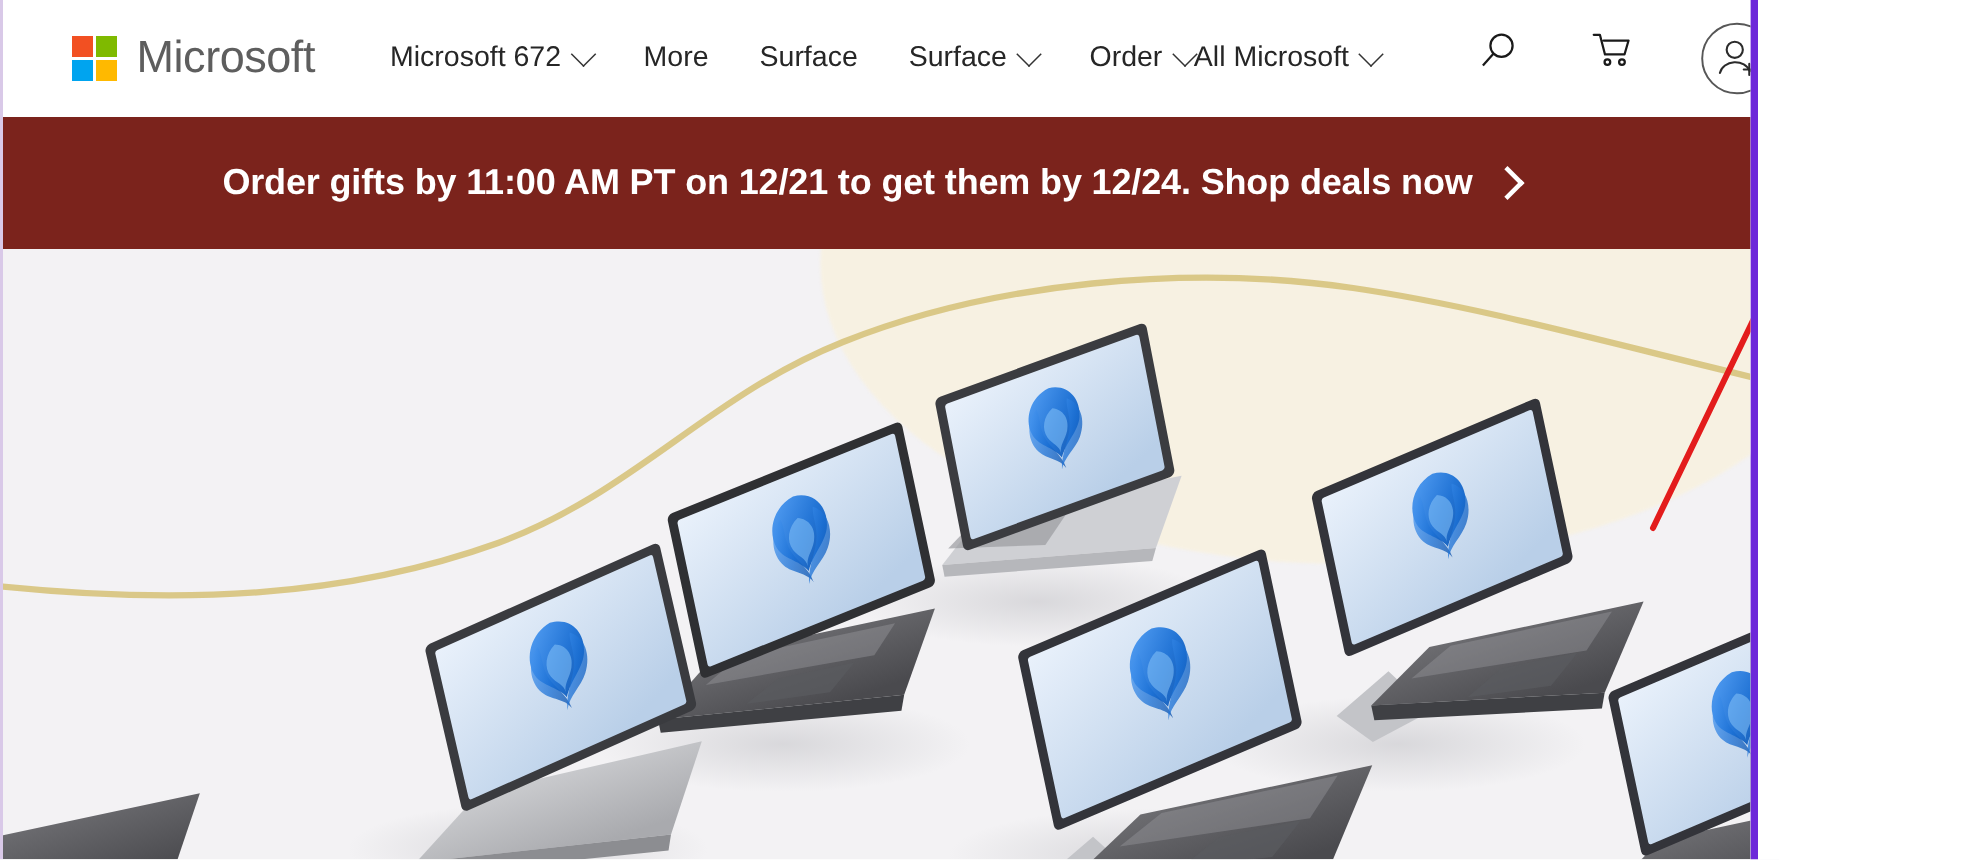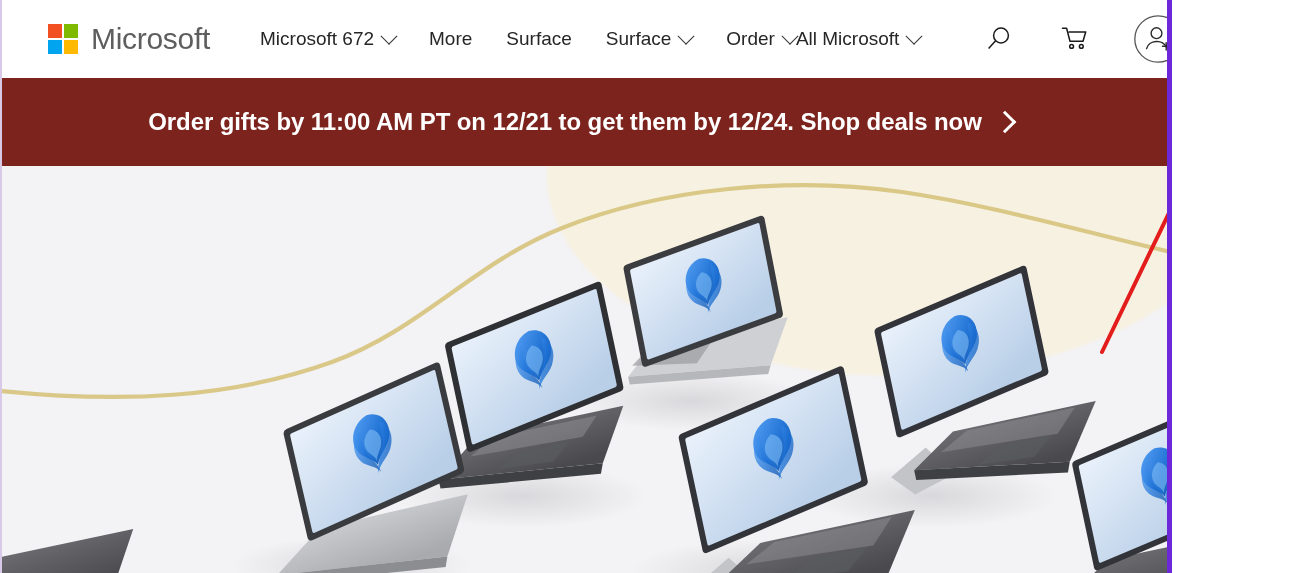--- a/index.html
+++ b/index.html
@@ -85,21 +85,20 @@
     height: 11px;
     margin-left: 9px;
     border-right: 1.6px solid #333;
     border-bottom: 1.6px solid #333;
     transform: rotate(45deg) translate(-2px,-2px);
     flex: none;
   }
 
   .header-right {
     display: flex;
-    align-items: center;
     margin-left: auto;
     margin-right: 26px;
     gap: 16px;
   }
   .allms {
     display: flex;
     align-items: center;
     font-size: 19px;
     color: #262626;
     white-space: nowrap;

